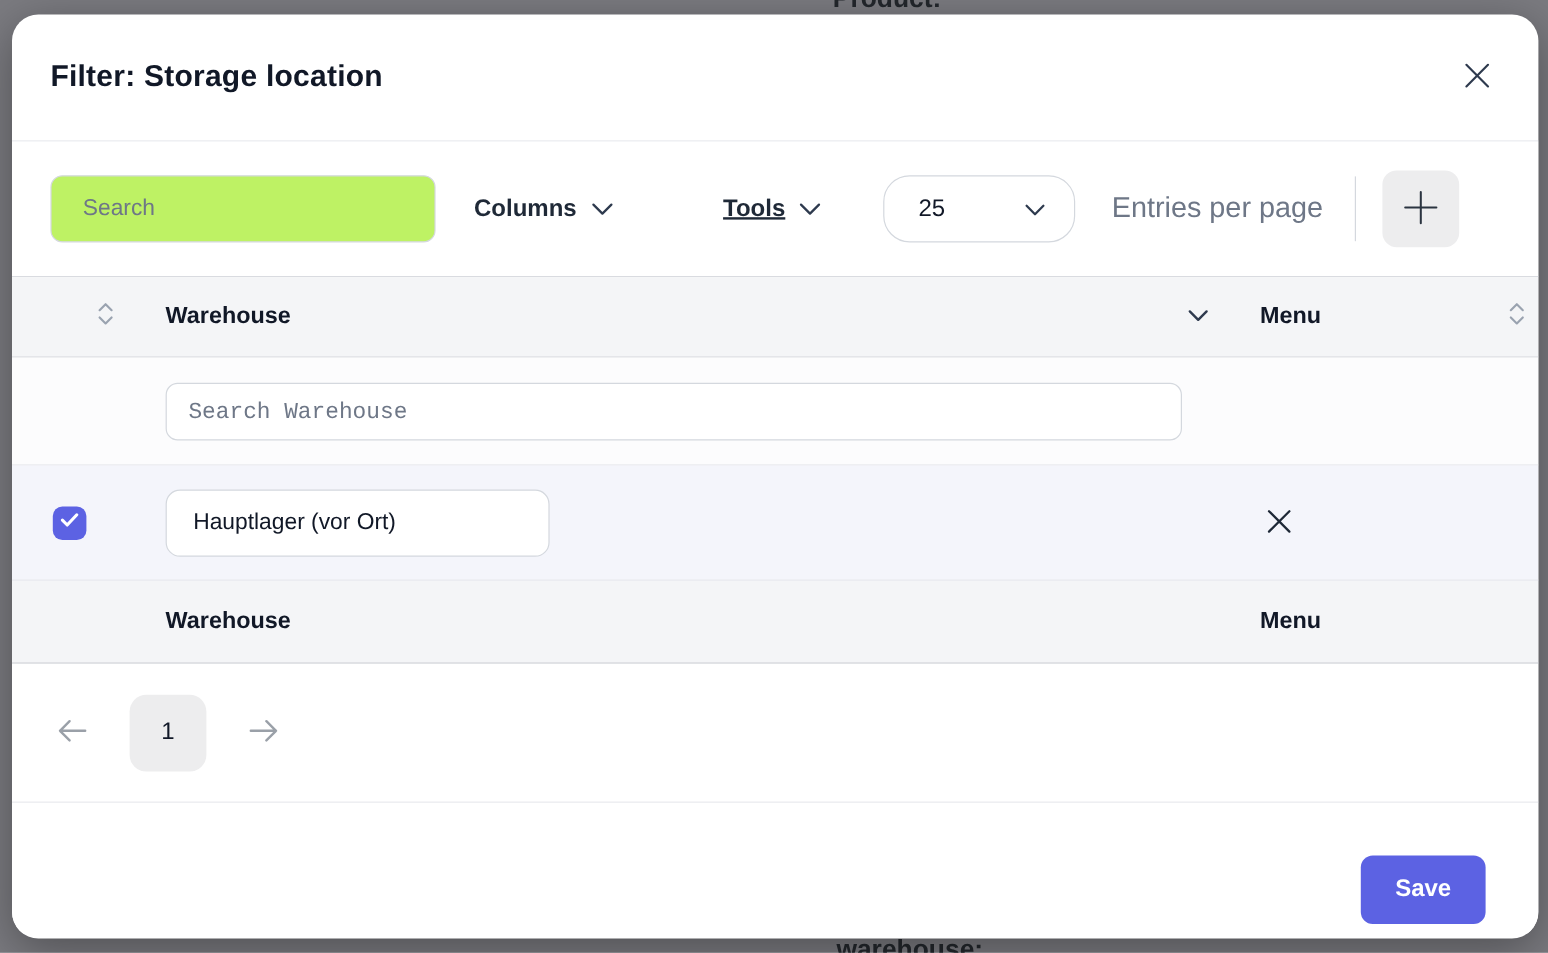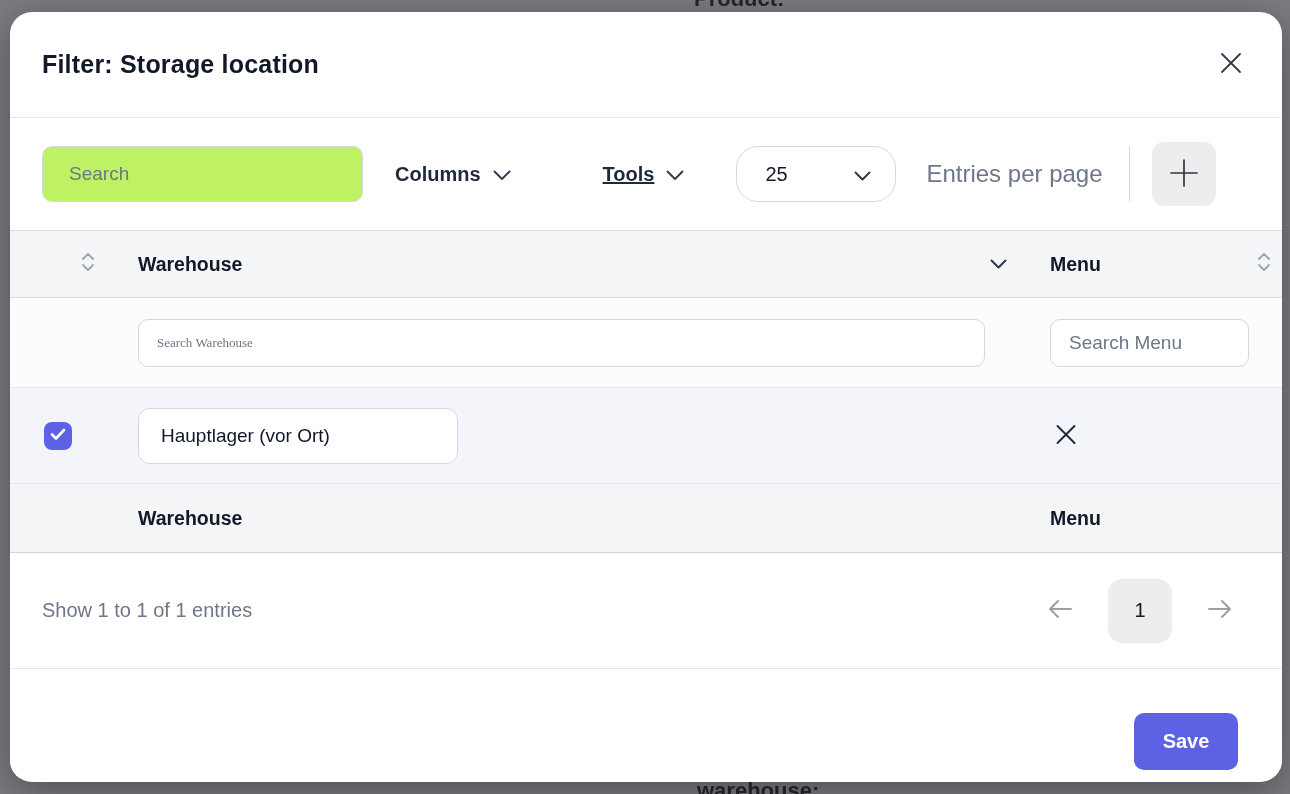--- a/index.html
+++ b/index.html
@@ -74,21 +74,21 @@
   .thead-row .col-menu { position:absolute; left:1040px; top:50%; transform:translateY(-50%); font-size:19.5px; font-weight:700; }
   .thead-row .sort-right { position:absolute; left:1246px; top:50%; transform:translateY(-50%); cursor:pointer; }
   
   .search-row {
     height:90px; background:#fcfcfd; border-bottom:1px solid #e5e7eb;
     position:relative;
   }
   .search-row .input-warehouse {
     position:absolute; left:128px; top:50%; transform:translateY(-50%);
     width:847px; height:48px; border:1px solid #d4d8de; border-radius:10px;
-    padding:0 18px; font-size:13px; outline:none; font-family:Liberation Serif, serif; background:#fff; color:#111827;
+    padding:0 18px; font-size:19px; outline:none; font-family:Liberation Mono, monospace; background:#fff; color:#111827;
   }
   .search-row .input-menu {
     position:absolute; left:1040px; top:50%; transform:translateY(-50%);
     width:199px; height:48px; border:1px solid #d4d8de; border-radius:10px;
     padding:0 18px; font-size:19px; outline:none; font-family:inherit; background:#fff; color:#111827;
   }
   .search-row input::placeholder { color:#6e7787; }
   
   .data-row {
     height:96px; background:#f4f5fb; border-bottom:1px solid #e5e7eb;
@@ -207,21 +207,20 @@
     <span class="sort-right">
       <svg width="16" height="22" viewBox="0 0 16 22">
           <path d="M3 8 L8 3 L13 8" stroke="#9aa3b0" stroke-width="1.8" fill="none" stroke-linecap="round" stroke-linejoin="round"></path>
           <path d="M3 14 L8 19 L13 14" stroke="#9aa3b0" stroke-width="1.8" fill="none" stroke-linecap="round" stroke-linejoin="round"></path>
         </svg>
     </span>
   </div>
 
   <div class="search-row">
     <input class="input-warehouse" type="text" placeholder="Search Warehouse" style="">
-    <input class="input-menu" type="text" placeholder="Search Menu" style="">
   </div>
 
   <div class="data-row">
     <span class="checkbox">
       <span>
         <svg width="16" height="13" viewBox="0 0 16 13">
             <path d="M2 6.5 L6 10.5 L14 2" stroke="#ffffff" stroke-width="2.6" fill="none" stroke-linecap="round" stroke-linejoin="round"></path>
           </svg>
       </span>
     </span>
@@ -234,21 +233,20 @@
       </span>
     </button>
   </div>
 
   <div class="tfoot-row">
     <span class="col-warehouse">Warehouse</span>
     <span class="col-menu">Menu</span>
   </div>
 
   <div class="pagination-row">
-    <div class="page-summary">Show 1 to 1 of 1 entries</div>
     <div class="pager">
       <button class="icon-btn">
         <span>
           <svg width="28" height="24" viewBox="0 0 28 24">
               <path d="M25 12 L4 12 M12 4 L4 12 L12 20" stroke="#9aa0a8" stroke-width="2" fill="none" stroke-linecap="round" stroke-linejoin="round"></path>
             </svg>
         </span>
       </button>
       <button class="page-btn">1</button>
       <button class="icon-btn">

